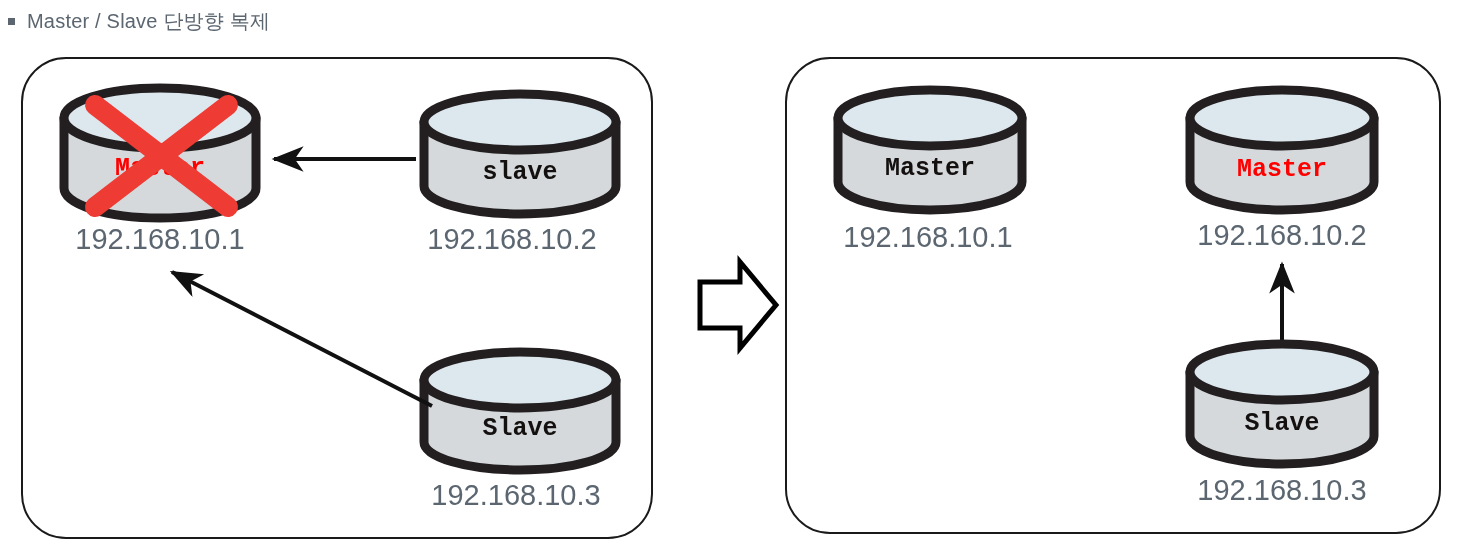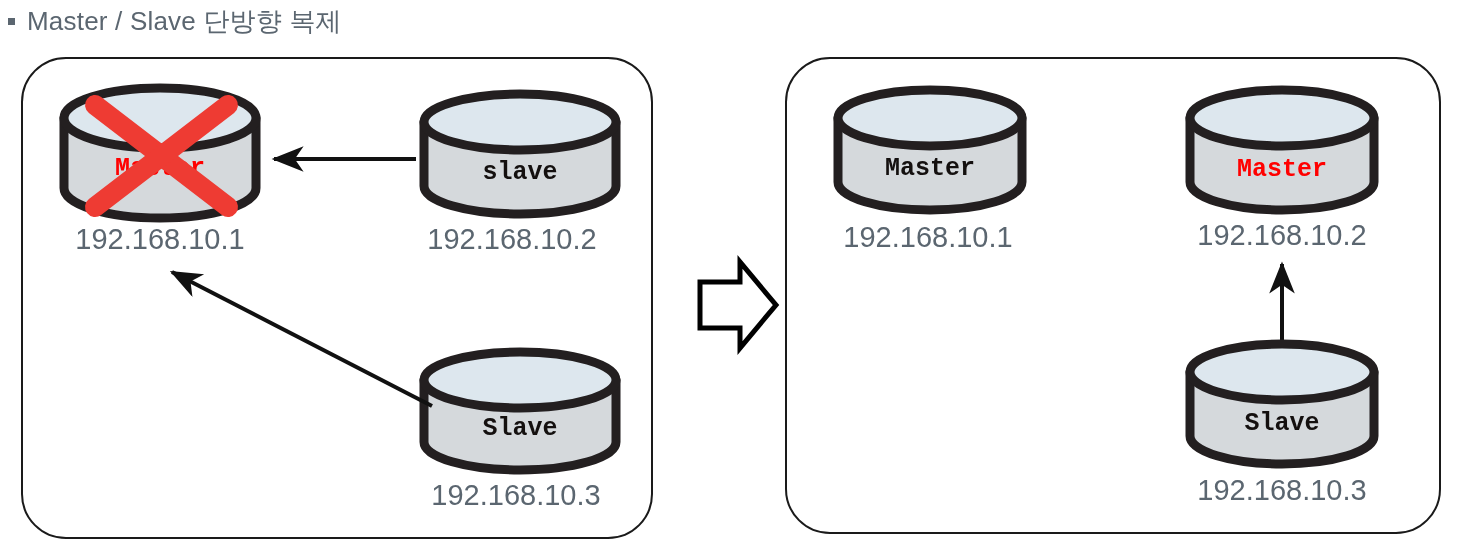--- a/index.html
+++ b/index.html
@@ -32,21 +32,21 @@
   }
   .bullet-square {
     width: 7px;
     height: 7px;
     background: #5b6670;
     display: inline-block;
     flex: 0 0 auto;
   }
   .title-text {
     font-family: "Liberation Sans", sans-serif;
-    font-size: 26px;
+    font-size: 20px;
     color: #5b6670;
     letter-spacing: 0.2px;
     white-space: nowrap;
   }
   svg.diagram {
     position: absolute;
     left: 0;
     top: 0;
     width: 1459px;
     height: 550px;

